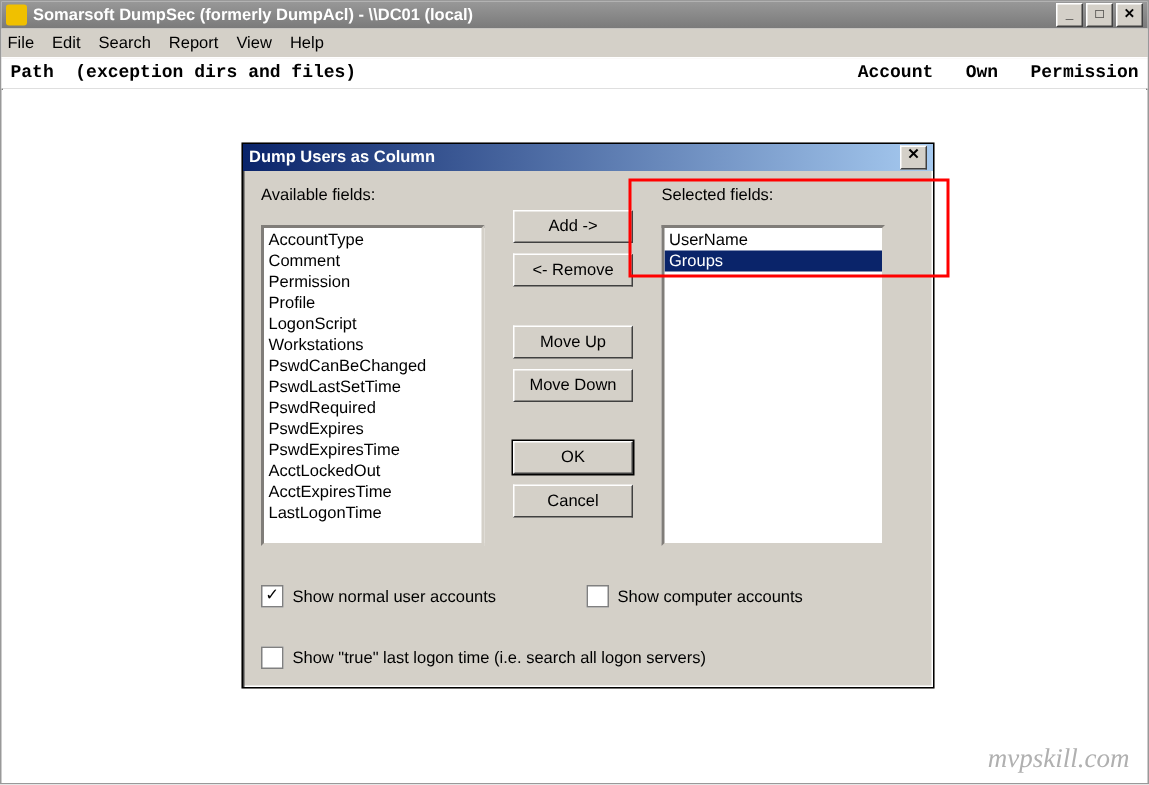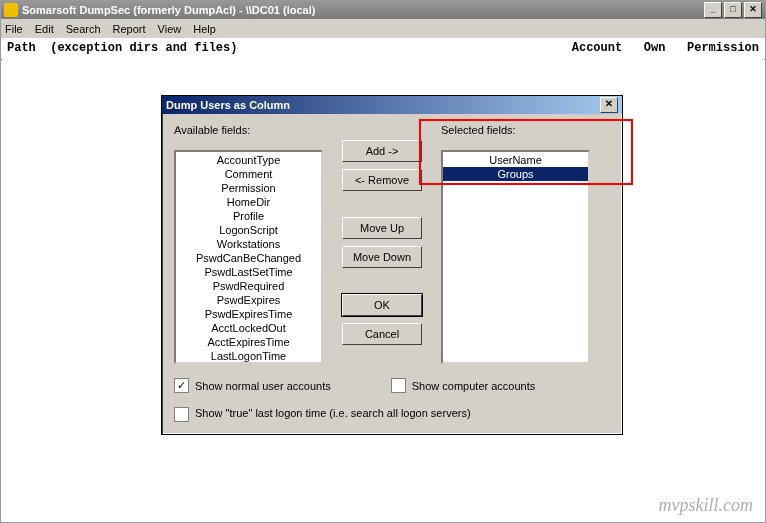--- a/index.html
+++ b/index.html
@@ -161,21 +161,20 @@
   .listbox.right {
     height: 208px;
     overflow-y: auto;
   }
   .listitem {
     padding: 0 3px;
     height: 14px;
     line-height: 14px;
     white-space: nowrap;
     overflow: hidden;
-    text-align: center;
   }
   .listitem.selected {
     background: #0a246a;
     color: #fff;
   }
   .middle-buttons {
     width: 90px;
     display: flex;
     flex-direction: column;
     align-items: center;
@@ -194,22 +193,23 @@
     cursor: default;
     padding: 0;
   }
   .btn.default {
     outline: 1px solid #000;
   }
   .gap1 { height: 12px; }
   .gap2 { height: 12px; }
 
   .checkrow {
-    margin-top: 14px;
-    display: flex;
+    margin-top: 26px;
+    display: flex;
+    align-items: center;
     gap: 6px;
   }
   .checkrow2 {
     display: flex;
     gap: 60px;
   }
   .checkbox {
     width: 13px;
     height: 13px;
     background: #fff;
@@ -290,21 +290,20 @@
     </div>
     <div class="dialog-body">
       <div class="columns-row">
 
         <div class="col-block">
           <div class="label-text">Available fields:</div>
           <div class="listbox" id="available-list">
               <div class="listitem">AccountType</div>
               <div class="listitem">Comment</div>
               <div class="listitem">Permission</div>
-              <div class="listitem">HomeDir</div>
               <div class="listitem">Profile</div>
               <div class="listitem">LogonScript</div>
               <div class="listitem">Workstations</div>
               <div class="listitem">PswdCanBeChanged</div>
               <div class="listitem">PswdLastSetTime</div>
               <div class="listitem">PswdRequired</div>
               <div class="listitem">PswdExpires</div>
               <div class="listitem">PswdExpiresTime</div>
               <div class="listitem">AcctLockedOut</div>
               <div class="listitem">AcctExpiresTime</div>

